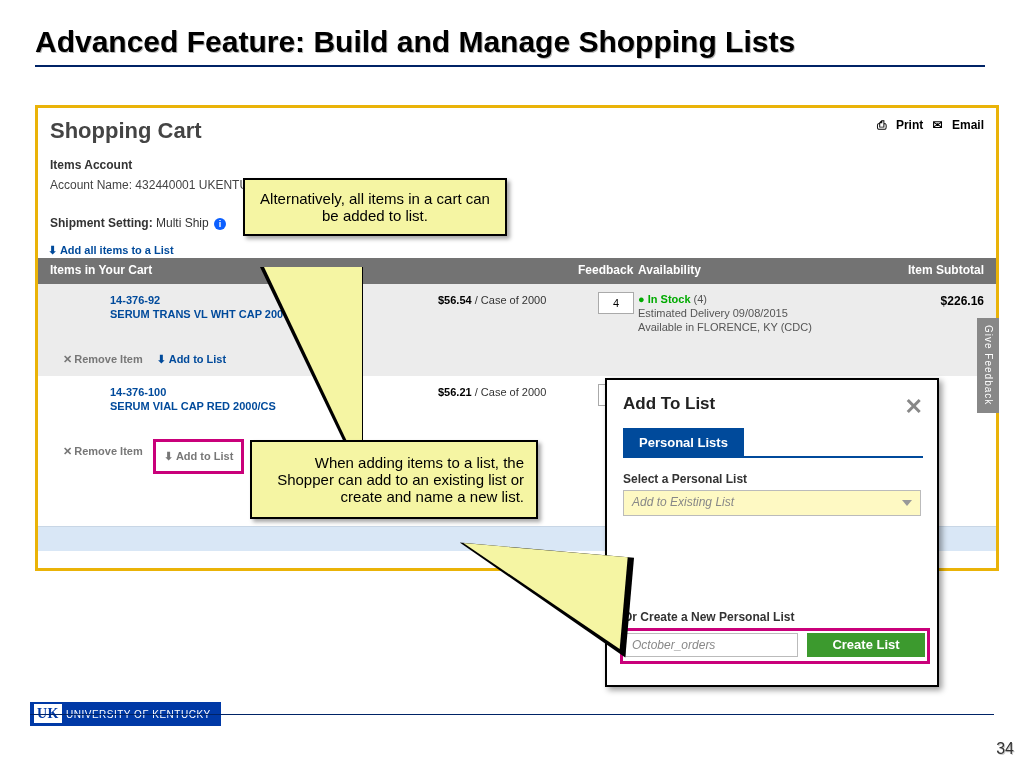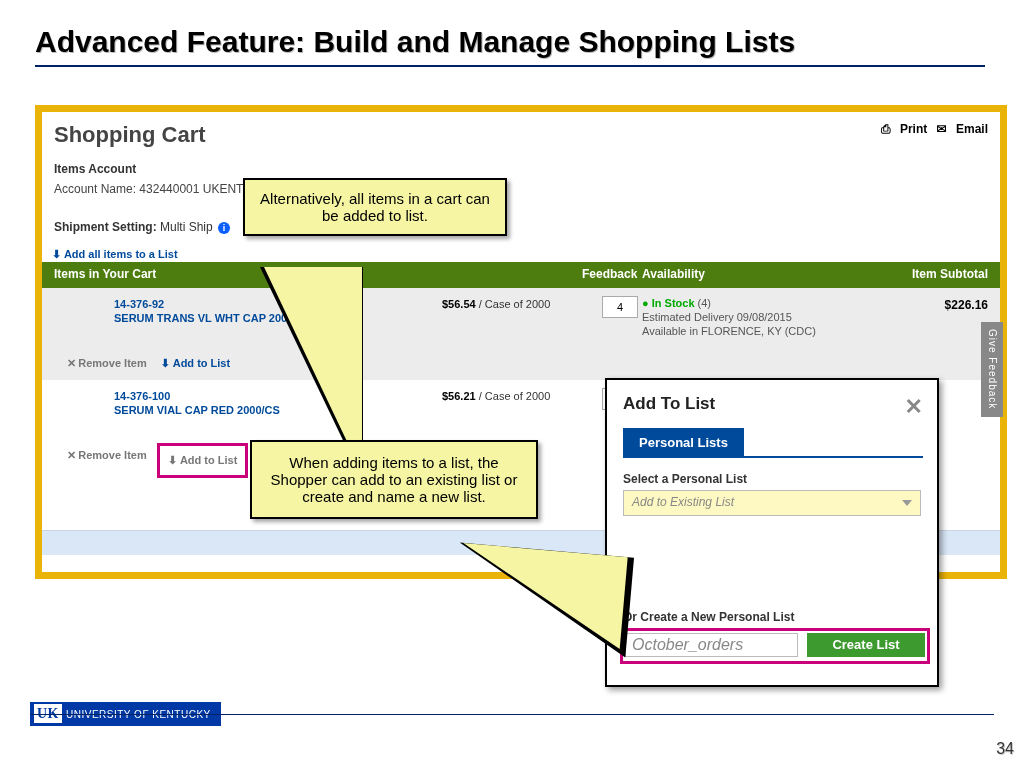--- a/index.html
+++ b/index.html
@@ -1,30 +1,30 @@
 <!DOCTYPE html>
 <html><head>
 <meta charset="utf-8">
 <style>
 html,body{margin:0;padding:0;width:1024px;height:768px;font-family:Arial,Helvetica,sans-serif;background:#fff;position:relative;overflow:hidden}
 .slide{position:relative;width:1024px;height:768px}
 .title{position:absolute;left:35px;top:25px;font-size:30px;font-weight:bold;color:#000;text-shadow:1px 1px 0 #bbb}
 .title-underline{position:absolute;left:35px;top:65px;width:950px;height:2px;background:#002366}
-.panel{position:absolute;left:35px;top:105px;width:958px;height:460px;border:7px solid #eab308;background:#fff;font-size:12px}
+.panel{position:absolute;left:35px;top:105px;width:958px;height:460px;border:3px solid #eab308;background:#fff;font-size:12px}
 .cart-title{position:absolute;left:12px;top:10px;font-size:22px;font-weight:bold;color:#444}
 .printemail{position:absolute;right:12px;top:10px;font-size:12px;font-weight:bold;color:#000000}
 .printemail span{margin-left:6px}
 .active-acct{position:absolute;left:12px;top:50px;font-size:12px;font-weight:bold;color:#333}
 .acct-name{position:absolute;left:12px;top:70px;font-size:12px;color:#444}
 .ship-set{position:absolute;left:12px;top:108px;font-size:12px;color:#333}
 .ship-set b{font-weight:bold}
 .info-icon{display:inline-block;width:12px;height:12px;border-radius:50%;background:#0b5fff;color:#fff;font-size:9px;line-height:12px;text-align:center;font-weight:bold;margin-left:2px}
 .add-all{position:absolute;left:10px;top:136px;font-size:11px;font-weight:bold;color:#004a9b}
 .add-all .dl{color:#004a9b;font-weight:bold}
-.tbl-head{position:absolute;left:0;top:150px;width:100%;height:26px;background:#4d7c0f;color:#fff;font-size:12px}
+.tbl-head{position:absolute;left:0;top:150px;width:100%;height:26px;background:#737373;color:#fff;font-size:12px}
 .tbl-head div{position:absolute;top:5px}
 .col-items{left:12px;font-weight:bold}
 .col-qty{left:540px;font-weight:bold}
 .col-avail{left:600px;font-weight:bold}
 .col-sub{right:12px;font-weight:bold}
 .row1{position:absolute;left:0;top:176px;width:100%;height:92px;background:#ececec}
 .row2{position:absolute;left:0;top:268px;width:100%;height:92px;background:#fff}
 .item-sku{position:absolute;left:72px;top:10px;font-size:11px;font-weight:bold;color:#004a9b}
 .item-name{position:absolute;left:72px;top:24px;font-size:11px;font-weight:bold;color:#004a9b}
 .item-price{position:absolute;left:400px;top:10px;font-size:11px;color:#333}
@@ -45,27 +45,27 @@
 .popup-title{position:absolute;left:16px;top:14px;font-size:17px;font-weight:bold;color:#222}
 .popup-close{position:absolute;right:14px;top:14px;font-size:22px;color:#888;font-weight:bold;cursor:pointer}
 .tab-pl{position:absolute;left:16px;top:48px;background:#004a9b;color:#fff;font-size:13px;font-weight:bold;padding:7px 16px}
 .tab-line{position:absolute;left:16px;top:76px;width:300px;height:2px;background:#004a9b}
 .sel-label{position:absolute;left:16px;top:92px;font-size:12px;font-weight:bold;color:#333}
 .sel-dd{position:absolute;left:16px;top:110px;width:296px;height:24px;border:1px solid #bbb;background:#fef9c3}
 .sel-dd span{position:absolute;left:8px;top:4px;font-size:12px;font-style:italic;color:#888}
 .sel-dd .tri{position:absolute;right:8px;top:9px;width:0;height:0;border-left:5px solid transparent;border-right:5px solid transparent;border-top:6px solid #999}
 .or-create{position:absolute;left:16px;top:230px;font-size:12px;font-weight:bold;color:#333}
 .create-row{position:absolute;left:13px;top:248px;border:3px solid #c9007a;width:304px;height:30px}
-.create-input{position:absolute;left:2px;top:2px;width:165px;height:22px;border:1px solid #bbb;padding-left:6px;font-size:16px;font-style:italic;color:#888;line-height:22px}
+.create-input{position:absolute;left:2px;top:2px;width:165px;height:22px;border:1px solid #bbb;padding-left:6px;font-size:12px;font-style:italic;color:#888;line-height:22px}
 .create-btn{position:absolute;right:2px;top:2px;width:118px;height:24px;background:#3c9a2e;color:#fff;font-size:13px;font-weight:bold;text-align:center;line-height:24px}
 
 .callout1{position:absolute;left:243px;top:178px;width:240px;border:2px solid #000;background:#f5f5a3;box-shadow:3px 3px 4px rgba(0,0,0,.35);font-size:15px;text-align:center;padding:10px;z-index:30}
 .callout1-tail-border{position:absolute;left:260px;top:267px;width:0;height:0;border-top:215px solid #000;border-left:103px solid transparent;z-index:28}
 .callout1-tail{position:absolute;left:264px;top:267px;width:0;height:0;border-top:206px solid #f5f5a3;border-left:98px solid transparent;z-index:29}
-.callout2{position:absolute;left:250px;top:440px;width:260px;border:2px solid #000;background:#f5f5a3;box-shadow:3px 3px 4px rgba(0,0,0,.35);font-size:15px;text-align:center;padding:12px;z-index:30}
+.callout2{position:absolute;left:250px;top:440px;width:260px;border:2px solid #000;background:#f5f5a3;box-shadow:3px 3px 4px rgba(0,0,0,.35);font-size:15px;text-align:right;padding:12px;z-index:30}
 .callout2-tail-border{position:absolute;left:455px;top:550px;width:0;height:0;border-top:100px solid transparent;border-left:175px solid #000;transform:rotate(185deg);z-index:28}
 .callout2-tail{position:absolute;left:459px;top:550px;width:0;height:0;border-top:92px solid transparent;border-left:165px solid #f5f5a3;transform:rotate(185deg);z-index:29}
 
 .slide-footer-line{position:absolute;left:30px;top:714px;width:964px;height:1px;background:#002366}
 .page-num{position:absolute;right:10px;bottom:10px;font-size:16px;color:#333;text-shadow:1px 1px 0 #ccc}
 .uk-badge{position:absolute;left:30px;top:702px;height:24px;background:#0039a6;color:#fff;font-size:10px;padding:0 10px 0 4px;line-height:24px;letter-spacing:.5px}
 .uk-badge b{font-size:14px;background:#fff;color:#0039a6;padding:2px 3px;margin-right:4px;font-family:'Times New Roman',serif}
 </style>
 </head>
 <body>

